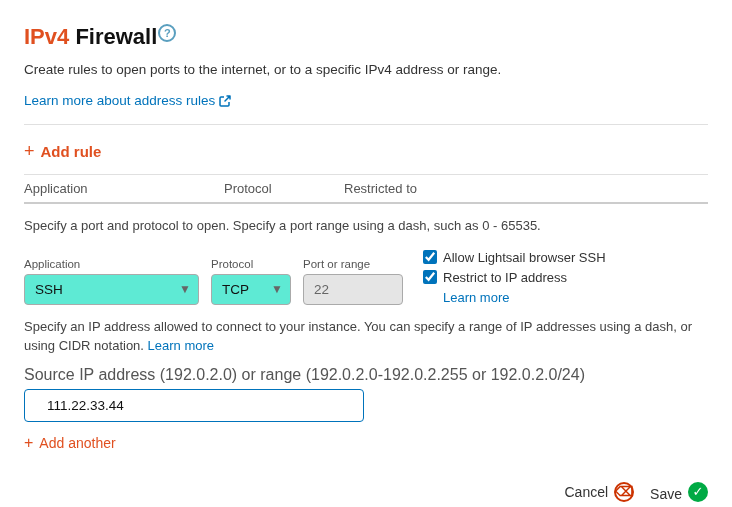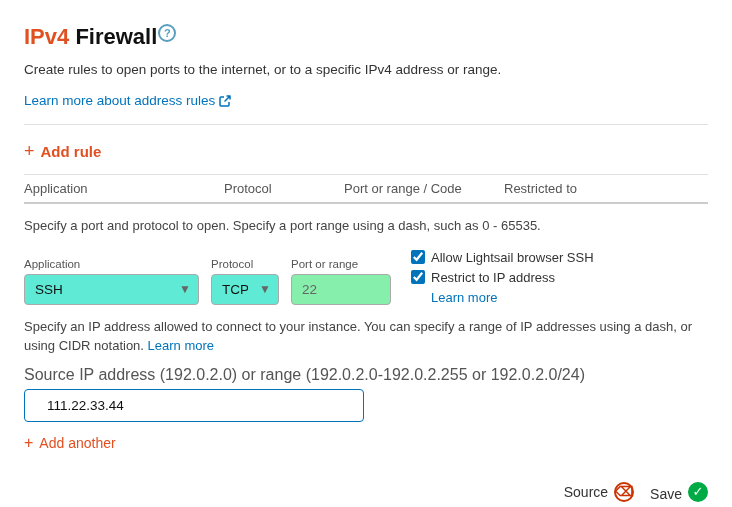--- a/index.html
+++ b/index.html
@@ -133,29 +133,29 @@
       color: #111;
     }
     .select-arrow {
       position: absolute;
       right: 8px;
       pointer-events: none;
       color: #666;
       font-size: 12px;
     }
     .app-select { width: 175px; }
-    .proto-select { width: 68px; }
+    .proto-select { width: 80px; }
     .port-input {
       border: 1px solid #aaa;
       border-radius: 4px;
       padding: 7px 10px;
       font-size: 13.5px;
       width: 100px;
       color: #666;
-      background: #86efac;
+      background: #e5e5e5;
     }
     .checkboxes-group {
       display: flex;
       flex-direction: column;
       gap: 5px;
       margin-left: 8px;
     }
     .checkbox-item {
       display: flex;
       align-items: center;
@@ -295,21 +295,20 @@
 <hr class="divider">
 
 <button class="add-rule-btn">
   <span class="plus">+</span>
   <span>Add rule</span>
 </button>
 
 <div class="table-header">
   <span>Application</span>
   <span>Protocol</span>
-  <span>Port or range / Code</span>
   <span>Restricted to</span>
 </div>
 
 <div class="rule-section">
   <p class="rule-note">Specify a port and protocol to open. Specify a port range using a dash, such as 0 - 65535.</p>
 
   <div class="fields-row">
     <div class="field-group">
       <label class="field-label">Application</label>
       <div class="select-wrapper">
@@ -364,21 +363,21 @@
   </div>
 
   <button class="add-another-btn">
     <span style="font-size:16px;">+</span>
     <span>Add another</span>
   </button>
 </div>
 
 <div class="footer-actions">
   <button class="cancel-btn">
-    <span>Source</span>
+    <span>Cancel</span>
     <span class="cancel-icon">⌫</span>
   </button>
   <button class="save-btn">
     <span>Save</span>
     <span class="save-icon">✓</span>
   </button>
 </div>
 
 
 

